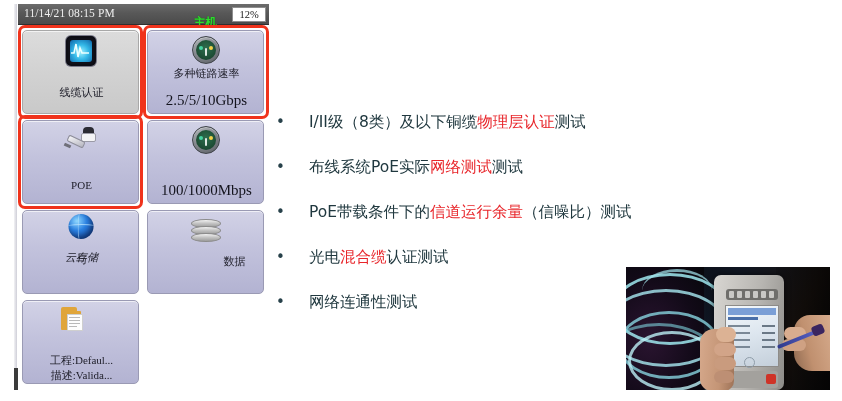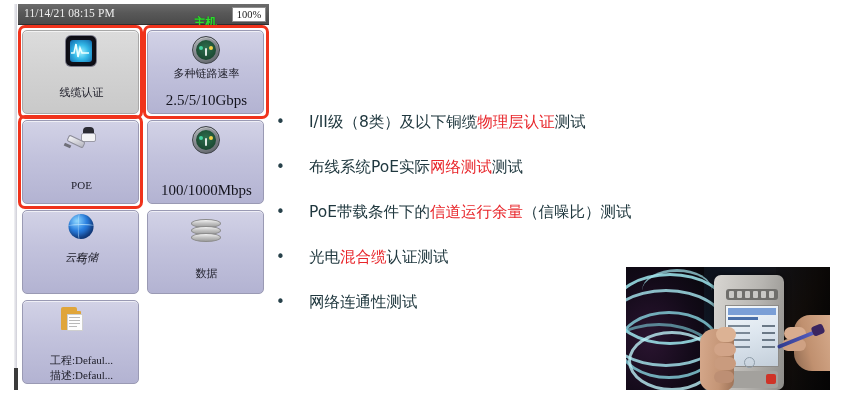--- a/index.html
+++ b/index.html
@@ -174,21 +174,21 @@
 <div id="tester">
 
   <div id="tester-edge"></div>
   <div id="tester-edge-btm"></div>
 
   <div id="screen">
 
     <div id="statusbar">
       <div id="clock">11/14/21 08:15 PM</div>
       <div id="host-label">主机</div>
-      <div id="battery">100%</div>
+      <div id="battery">12%</div>
     </div>
 
     <div id="grid">
 
       <div class="cell plain" style="left:4px;top:5px;">
         <div class="cell-icon">
           <div class="ico-wave">
             <svg width="22" height="22" viewBox="0 0 22 22">
               <polyline points="2,14 5,14 7,5 9,18 11,9 13,14 20,14" fill="none" stroke="#eaffff" stroke-width="1.6"></polyline>
             </svg>
@@ -241,37 +241,37 @@
       </div>
 
       <div class="cell" style="left:129px;top:185px;">
         <div class="cell-icon" style="top:8px;">
           <div class="ico-db">
             <b style="top:0px;"></b>
             <b style="top:7px;"></b>
             <b style="top:14px;"></b>
           </div>
         </div>
-        <div class="cell-label" style="top:56px;">数据</div>
+        <div class="cell-label" style="top:44px;margin-left:28px;">数据</div>
       </div>
 
       <div class="cell" style="left:4px;top:275px;">
         <div class="cell-icon" style="top:5px;left:38px;transform:none;">
           <div class="ico-doc">
             <div style="position:absolute;left:0;top:1px;width:16px;height:6px;background:#e0a53a;border-radius:2px 2px 0 0;"></div>
             <div style="position:absolute;left:0;top:5px;width:20px;height:19px;background:linear-gradient(to bottom,#f0b košt 0%,#e0a53a 100%);background:#e0a53a;border-radius:1px;"></div>
             <div style="position:absolute;left:6px;top:8px;width:16px;height:17px;background:#fdfdfd;border:1px solid #cfcfcf;box-sizing:border-box;"></div>
             <div style="position:absolute;left:8px;top:11px;width:11px;height:1px;background:#b9b9b9;"></div>
             <div style="position:absolute;left:8px;top:14px;width:11px;height:1px;background:#b9b9b9;"></div>
             <div style="position:absolute;left:8px;top:17px;width:11px;height:1px;background:#b9b9b9;"></div>
             <div style="position:absolute;left:8px;top:20px;width:8px;height:1px;background:#b9b9b9;"></div>
           </div>
         </div>
         <div class="cell-label" style="top:53px;">工程:Defaul...</div>
-        <div class="cell-label" style="top:68px;">描述:Defaul...</div>
+        <div class="cell-label" style="top:68px;">描述:Valida...</div>
       </div>
 
 
       <div class="hl" style="left:0px;top:0px;width:125px;height:94px;"></div>
       <div class="hl" style="left:125px;top:0px;width:126px;height:94px;"></div>
       <div class="hl" style="left:0px;top:90px;width:125px;height:94px;"></div>
 
     </div>
   </div>
 </div>

